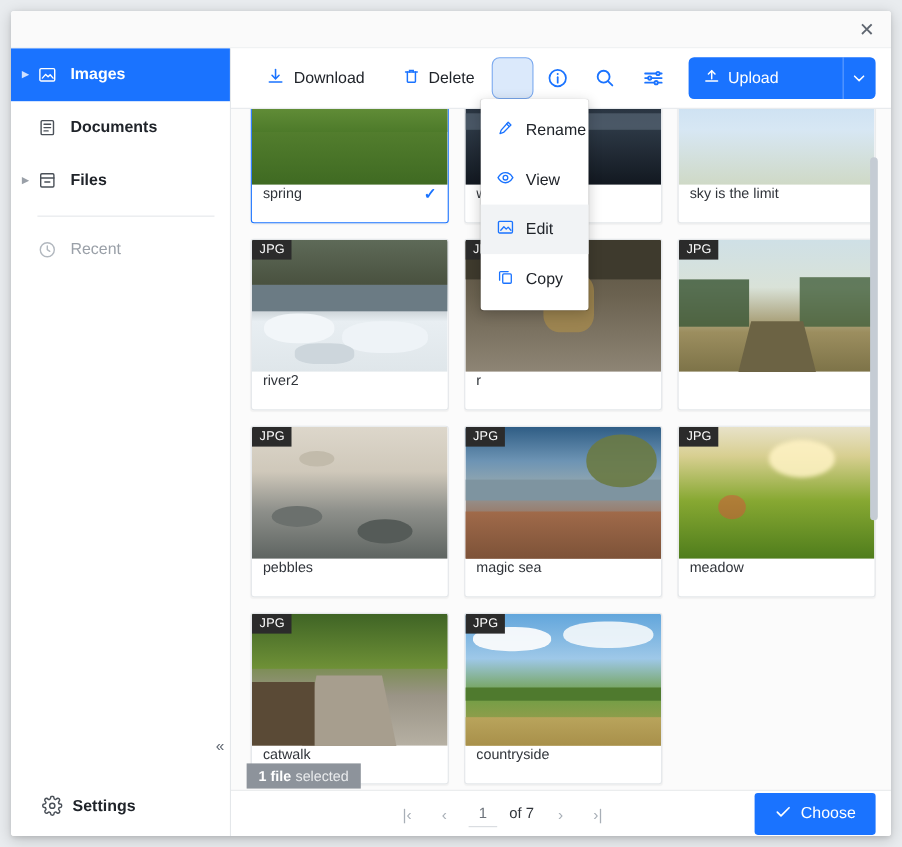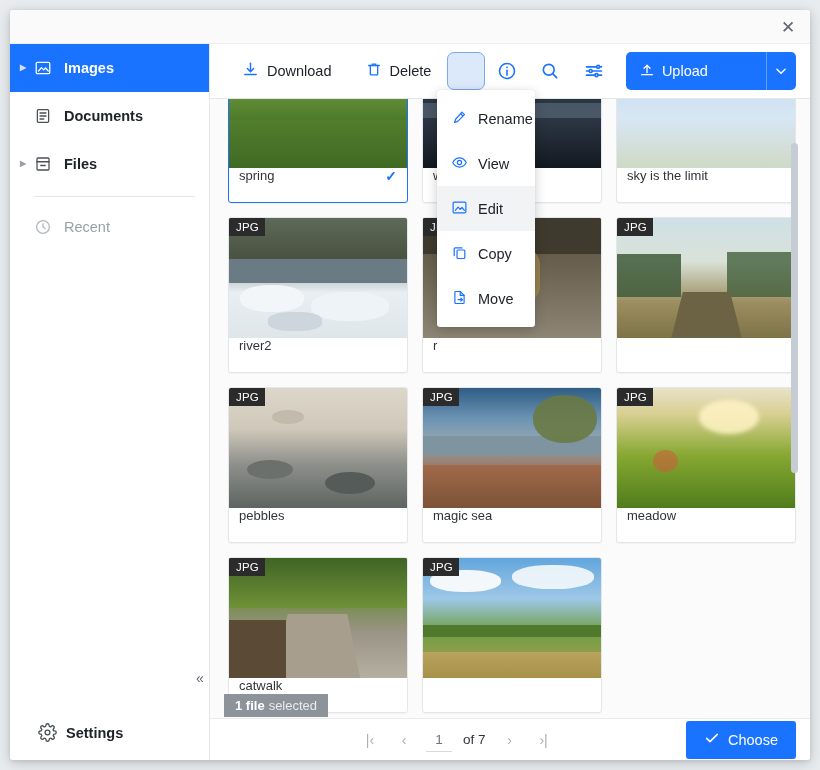--- a/index.html
+++ b/index.html
@@ -569,20 +569,23 @@
           <div class="thumb">
             <div class="art t-countryside">
               <i class="a"></i>
               <i class="b"></i>
               <i class="c"></i>
               <i class="d"></i>
               <i class="e"></i>
             </div>
             <div class="badge">JPG</div>
           </div>
+          <div class="caption">
+            <span class="nm">countryside</span>
+          </div>
         </div>
       </div>
     <div class="scrollbar-track">
       <div class="scrollbar"></div>
     </div>
   </div>
 
   <div class="ctxmenu" id="ctx-menu">
       <div class="ctxitem">
         <span><svg width="17" height="17" viewBox="0 0 24 24" fill="none" stroke="#1a73ff" stroke-width="1.7" stroke-linecap="round" stroke-linejoin="round">
@@ -604,29 +607,20 @@
             <path d="m6 16 4-4.5 3 3 2.5-2.5L19 16"></path>
           </svg></span>
         <span>Edit</span>
       </div>
       <div class="ctxitem">
         <span><svg width="17" height="17" viewBox="0 0 24 24" fill="none" stroke="#1a73ff" stroke-width="1.7" stroke-linecap="round" stroke-linejoin="round">
             <rect x="8.5" y="8.5" width="11" height="12" rx="1.3"></rect>
             <path d="M15.5 5.5H5.8A1.3 1.3 0 0 0 4.5 6.8v9.7"></path>
           </svg></span>
         <span>Copy</span>
-      </div>
-      <div class="ctxitem">
-        <span><svg width="17" height="17" viewBox="0 0 24 24" fill="none" stroke="#1a73ff" stroke-width="1.7" stroke-linecap="round" stroke-linejoin="round">
-            <path d="M13 3.5H6.8A1.3 1.3 0 0 0 5.5 4.8v14.4a1.3 1.3 0 0 0 1.3 1.3h10.4a1.3 1.3 0 0 0 1.3-1.3V9z"></path>
-            <path d="M13 3.5V9h5.5"></path>
-            <path d="M10 15h6"></path>
-            <path d="m14 13 2 2-2 2"></path>
-          </svg></span>
-        <span>Move</span>
       </div>
     </div>
 
   <div class="statusbadge">
     <b>1 file</b>
     <span>selected</span>
   </div>
 
   <div class="footer">
     <div class="pager">

